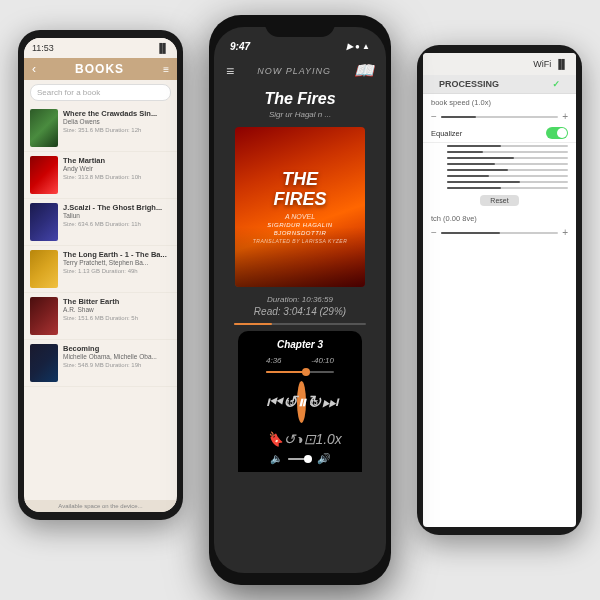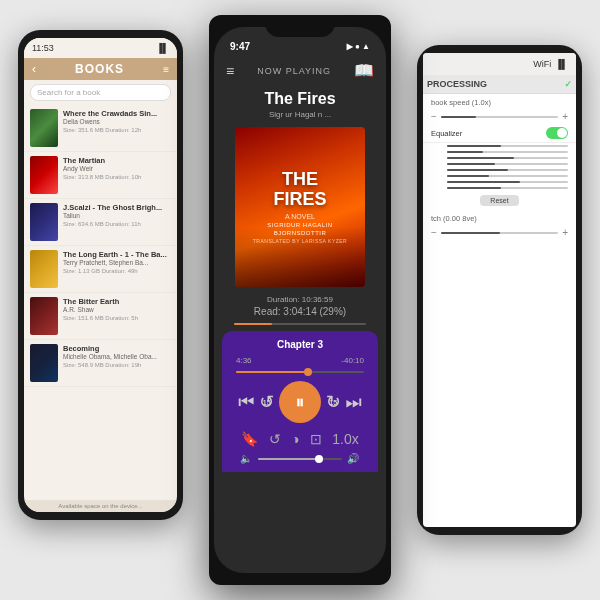--- a/index.html
+++ b/index.html
@@ -73,24 +73,25 @@
 
     
     .phone-center {
       position: absolute;
       left: 50%;
       top: 15px;
       transform: translateX(-50%);
       width: 182px;
       height: 570px;
       background: #111;
-      border-radius: 12px;
+      border-radius: 32px;
       z-index: 10;
       box-shadow: 0 12px 40px rgba(0,0,0,0.6);
       overflow: hidden;
+      font-style: italic;
     }
     .phone-center-screen {
       position: absolute;
       top: 12px;
       left: 5px;
       right: 5px;
       bottom: 12px;
       background: #2b2b2b;
       border-radius: 30px;
       overflow: hidden;
@@ -190,21 +191,21 @@
       display: flex;
       align-items: center;
       padding: 0 8px;
       font-size: 9px;
       color: #333;
       justify-content: flex-end;
       gap: 4px;
     }
     .right-header {
       background: #e8e8e8;
-      padding: 4px 4px;
+      padding: 4px 16px;
       font-size: 9px;
       font-weight: 600;
       color: #444;
       display: flex;
       align-items: center;
       justify-content: space-between;
       border-bottom: 1px solid #ddd;
     }
     .right-section-label {
       font-size: 7.5px;
@@ -384,24 +385,24 @@
       background: #555;
       border-radius: 1px;
     }
     .center-progress-fill {
       height: 2px;
       background: #e8853a;
       border-radius: 1px;
       width: 29%;
     }
     .center-chapter-panel {
-      background: #4c1d95;
-      margin: 0 8px;
+      background: #000000;
+      margin: 0 24px;
       border-radius: 10px 10px 0 0;
-      padding: 8px 14px;
+      padding: 8px 28px;
     }
     .chapter-label {
       text-align: center;
       font-size: 10px;
       font-weight: 600;
       color: #fff;
       margin-bottom: 6px;
     }
     .chapter-times {
       display: flex;

